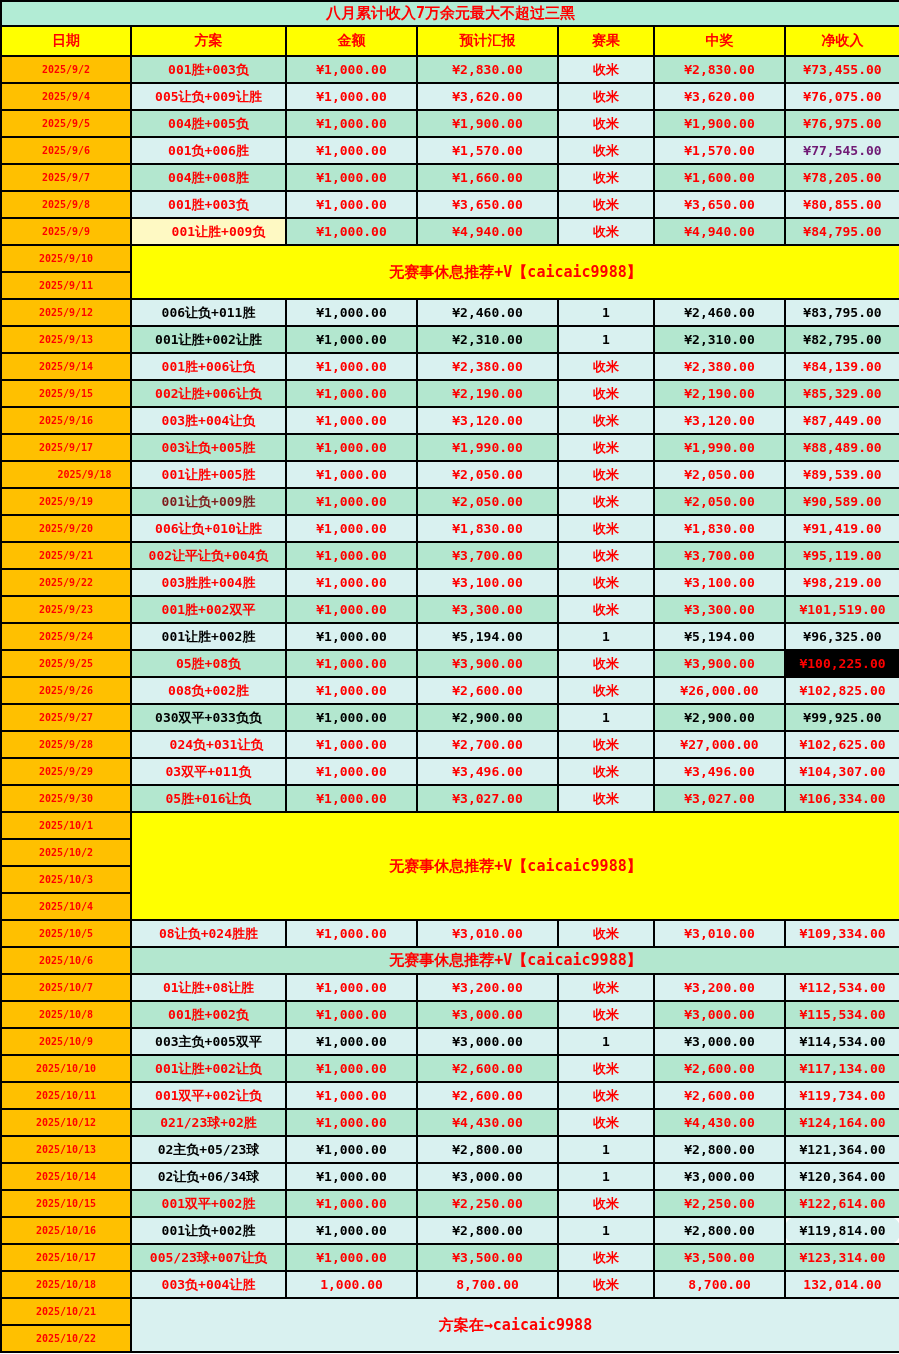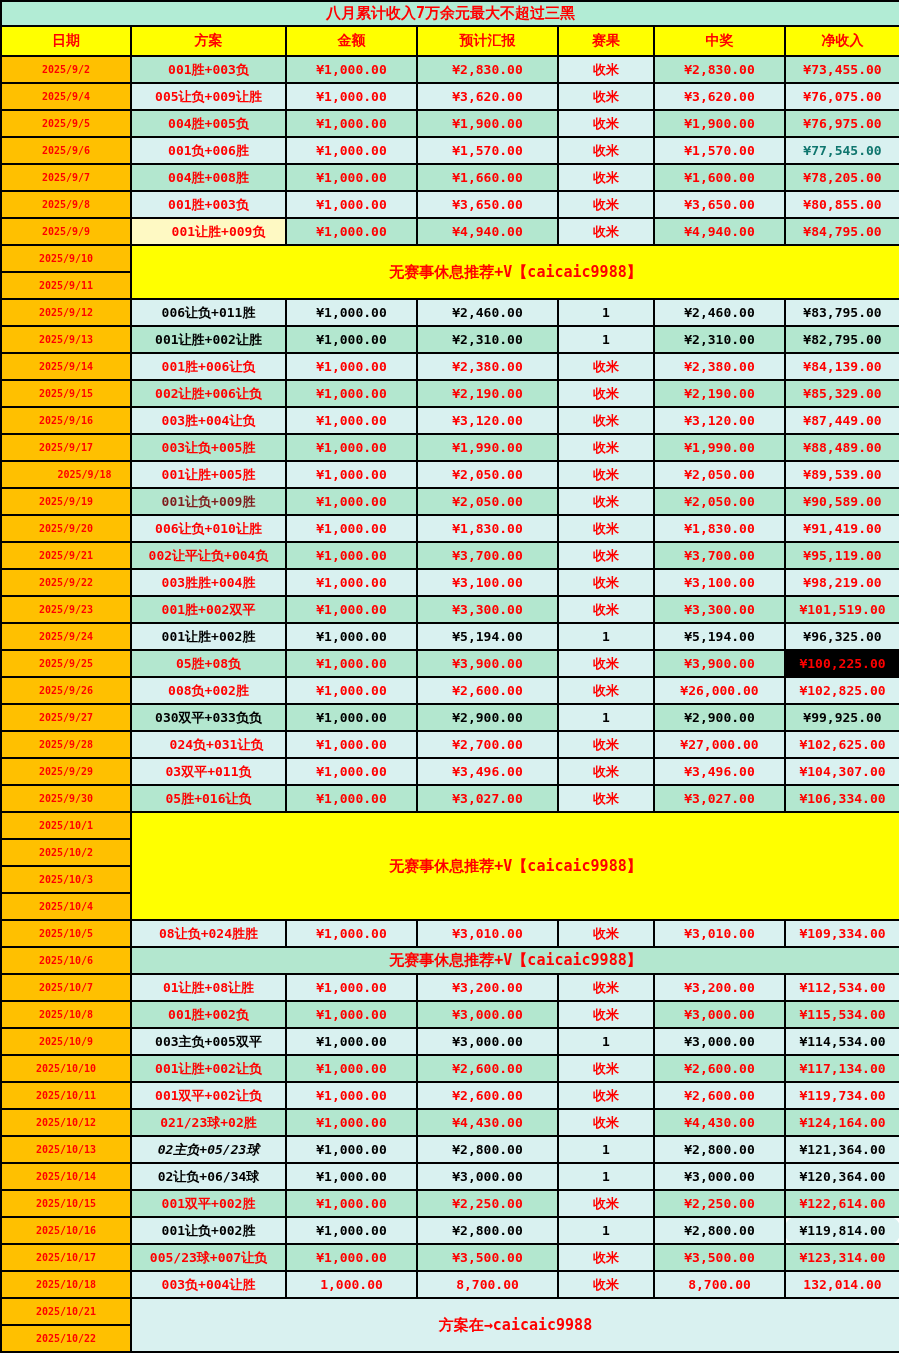--- a/index.html
+++ b/index.html
@@ -70,21 +70,21 @@
         <td class="c-cell" style="background: rgb(179, 231, 207); color: rgb(255, 0, 0);">¥1,900.00</td>
         <td class="c-cell" style="background: rgb(179, 231, 207); color: rgb(255, 0, 0);">¥76,975.00</td>
       </tr>
       <tr class="row-data">
         <td class="c-date" style="background: rgb(255, 192, 0); color: rgb(255, 0, 0);">2025/9/6</td>
         <td class="c-cell" style="background: rgb(217, 241, 240); color: rgb(255, 0, 0);">001负+006胜</td>
         <td class="c-cell" style="background: rgb(217, 241, 240); color: rgb(255, 0, 0);">¥1,000.00</td>
         <td class="c-cell" style="background: rgb(217, 241, 240); color: rgb(255, 0, 0);">¥1,570.00</td>
         <td class="c-cell" style="background: rgb(217, 241, 240); color: rgb(255, 0, 0);">收米</td>
         <td class="c-cell" style="background: rgb(217, 241, 240); color: rgb(255, 0, 0);">¥1,570.00</td>
-        <td class="c-cell" style="background: rgb(217, 241, 240); color: #0f766e;">¥77,545.00</td>
+        <td class="c-cell" style="background: rgb(217, 241, 240); color: #701a75;">¥77,545.00</td>
       </tr>
       <tr class="row-data">
         <td class="c-date" style="background: rgb(255, 192, 0); color: rgb(255, 0, 0);">2025/9/7</td>
         <td class="c-cell" style="background: rgb(179, 231, 207); color: rgb(255, 0, 0);">004胜+008胜</td>
         <td class="c-cell" style="background: rgb(179, 231, 207); color: rgb(255, 0, 0);">¥1,000.00</td>
         <td class="c-cell" style="background: rgb(179, 231, 207); color: rgb(255, 0, 0);">¥1,660.00</td>
         <td class="c-cell" style="background: rgb(217, 241, 240); color: rgb(255, 0, 0);">收米</td>
         <td class="c-cell" style="background: rgb(179, 231, 207); color: rgb(255, 0, 0);">¥1,600.00</td>
         <td class="c-cell" style="background: rgb(179, 231, 207); color: rgb(255, 0, 0);">¥78,205.00</td>
       </tr>
@@ -359,21 +359,21 @@
         <td class="c-date" style="background: rgb(255, 192, 0); color: rgb(255, 0, 0);">2025/10/12</td>
         <td class="c-cell" style="background: rgb(179, 231, 207); color: rgb(255, 0, 0);">021/23球+02胜</td>
         <td class="c-cell" style="background: rgb(179, 231, 207); color: rgb(255, 0, 0);">¥1,000.00</td>
         <td class="c-cell" style="background: rgb(179, 231, 207); color: rgb(255, 0, 0);">¥4,430.00</td>
         <td class="c-cell" style="background: rgb(217, 241, 240); color: rgb(255, 0, 0);">收米</td>
         <td class="c-cell" style="background: rgb(179, 231, 207); color: rgb(255, 0, 0);">¥4,430.00</td>
         <td class="c-cell" style="background: rgb(179, 231, 207); color: rgb(255, 0, 0);">¥124,164.00</td>
       </tr>
       <tr class="row-data">
         <td class="c-date" style="background: rgb(255, 192, 0); color: rgb(255, 0, 0);">2025/10/13</td>
-        <td class="c-cell" style="background: rgb(217, 241, 240); color: rgb(0, 0, 0); font-style: italic;">02主负+05/23球</td>
+        <td class="c-cell" style="background: rgb(217, 241, 240); color: rgb(0, 0, 0);">02主负+05/23球</td>
         <td class="c-cell" style="background: rgb(217, 241, 240); color: rgb(0, 0, 0);">¥1,000.00</td>
         <td class="c-cell" style="background: rgb(217, 241, 240); color: rgb(0, 0, 0);">¥2,800.00</td>
         <td class="c-cell" style="background: rgb(217, 241, 240); color: rgb(0, 0, 0);">1</td>
         <td class="c-cell" style="background: rgb(217, 241, 240); color: rgb(0, 0, 0);">¥2,800.00</td>
         <td class="c-cell" style="background: rgb(217, 241, 240); color: rgb(0, 0, 0);">¥121,364.00</td>
       </tr>
       <tr class="row-data">
         <td class="c-date" style="background: rgb(255, 192, 0); color: rgb(255, 0, 0);">2025/10/14</td>
         <td class="c-cell" style="background: rgb(217, 241, 240); color: rgb(0, 0, 0);">02让负+06/34球</td>
         <td class="c-cell" style="background: rgb(217, 241, 240); color: rgb(0, 0, 0);">¥1,000.00</td>

